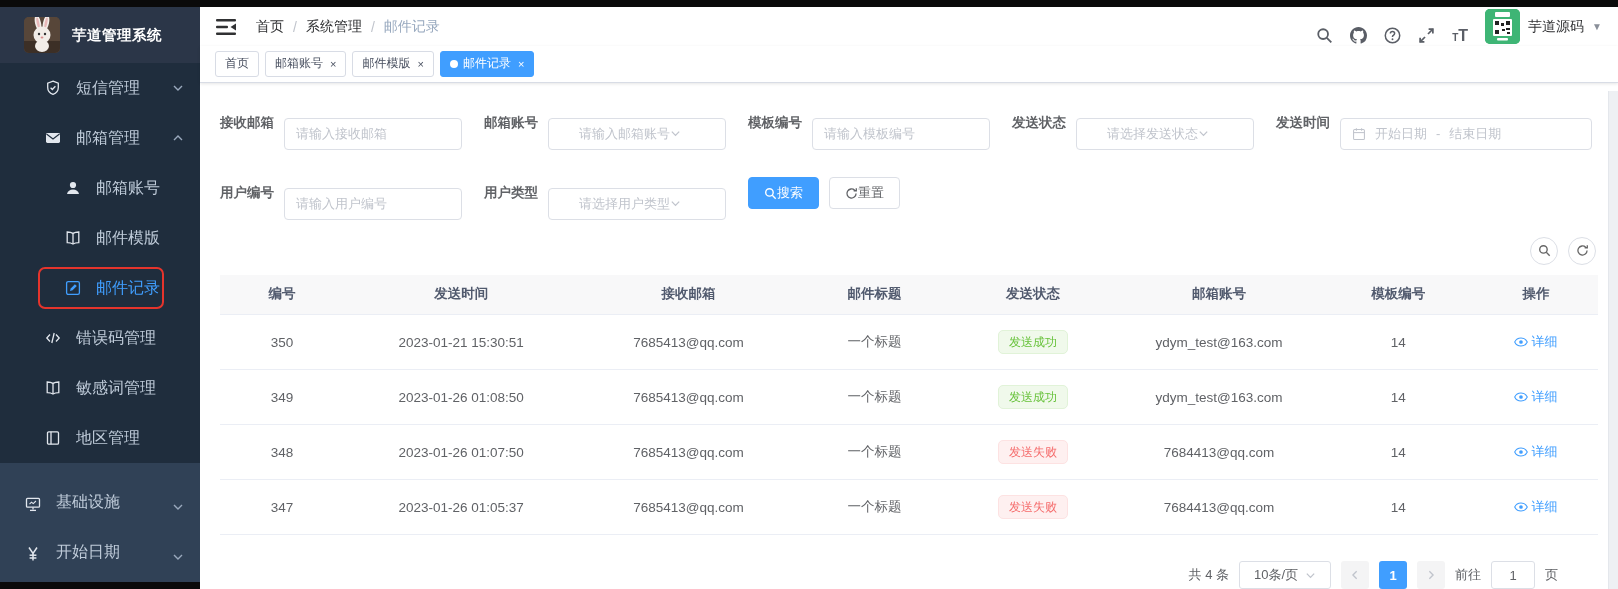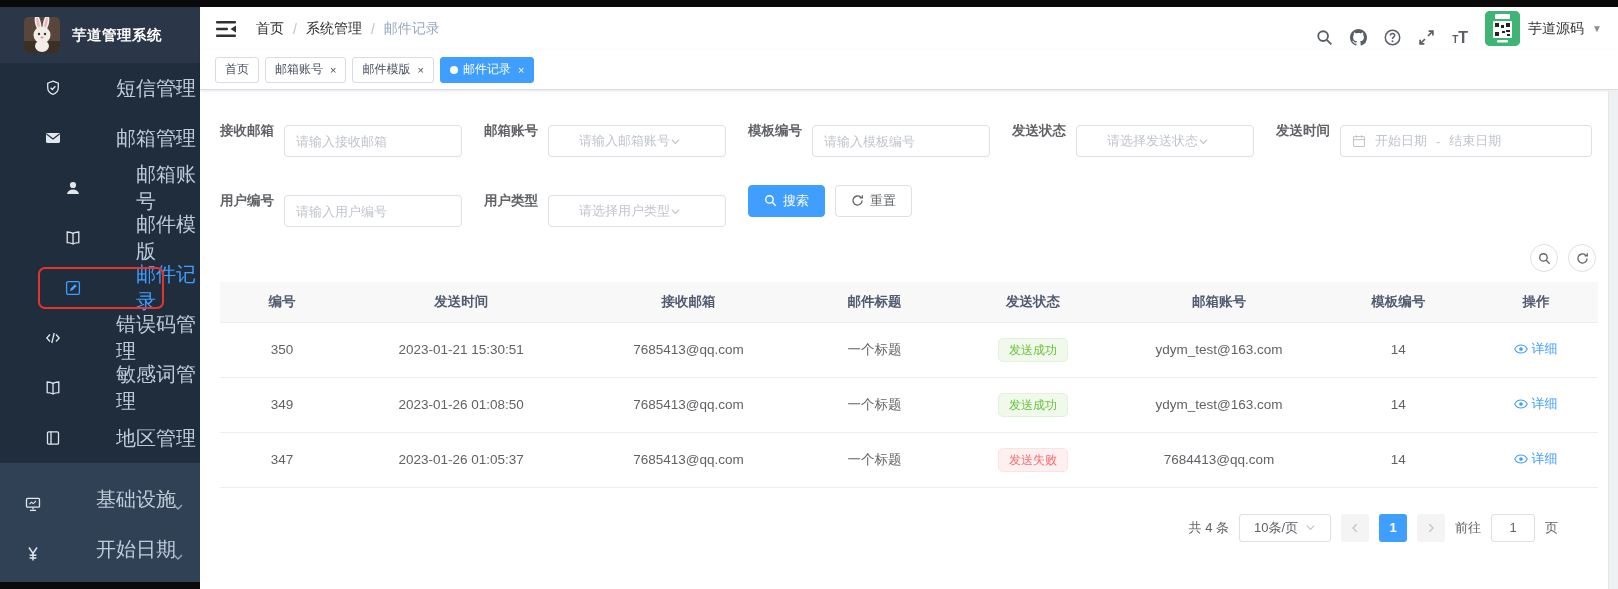--- a/index.html
+++ b/index.html
@@ -7,21 +7,21 @@
   body { font-family:"Liberation Sans","DejaVu Sans",sans-serif; background:#fff; }
   .top-strip { height:7px; background:#0a0a0a; }
   .app { display:flex; height:582px; }
 
   
   .sidebar { width:200px; background:#304156; flex-shrink:0; position:relative; overflow:hidden; }
   .logo-row { height:56px; background:#2b3648; display:flex; align-items:center; padding-left:24px; gap:12px; }
   .logo-avatar { width:36px; height:36px; border-radius:5px; overflow:hidden; flex-shrink:0; background:#574639; }
   .logo-title { color:#fff; font-weight:bold; font-size:14.5px; letter-spacing:.5px; }
   .submenu-block { background:#1f2d3d; }
-  .menu-item { height:50px; display:flex; align-items:center; color:#bfcbd9; font-size:20px; position:relative; cursor:pointer;gap:40px; }
+  .menu-item { height:50px; display:flex; align-items:center; color:#bfcbd9; font-size:16px; position:relative; cursor:pointer; }
   .menu-item.lvl0 { padding-left:24px;align-items:flex-end; }
   .menu-item.lvl1 { padding-left:44px; }
   .menu-item.lvl2 { padding-left:64px; }
   .mi-icon { width:18px; height:18px; margin-right:14px; display:inline-flex; align-items:center; justify-content:center; color:#e2e7ee; flex-shrink:0; }
   .mi-icon svg { width:16px; height:16px; }
   .menu-item.active { color:#409eff; }
   .menu-item.active .mi-icon { color:#409eff; }
   .mi-chevron { position:absolute; right:16px; color:#9aa9bd; display:flex; }
   .mi-chevron svg { width:12px; height:12px; }
   .red-box { position:absolute; left:38px; top:4px; width:126px; height:42px; border:2px solid #e5342c; border-radius:7px; pointer-events:none; }
@@ -58,21 +58,21 @@
   .f-label { font-size:13.5px; font-weight:bold; color:#606266; margin-right:10px; white-space:nowrap; }
   .ctrl { height:32px; border:1px solid #dcdfe6; border-radius:4px; background:#fff; display:flex; align-items:center; padding:0 11px; font-size:13px; color:#c0c4cc;margin-top:21px; }
   .ctrl input { border:none; outline:none; width:100%; font-size:13px; color:#606266; font-family:inherit; }
   .ctrl input::placeholder { color:#c0c4cc; }
   .ctrl.w-input { width:178px; }
   .ctrl.w-select { width:178px; justify-content:flex-start; cursor:pointer;padding-left:30px; }
   .sel-chevron { color:#c0c4cc; display:flex; } .sel-chevron svg { width:11px; height:11px; }
   .ctrl.daterange { width:252px; gap:9px; cursor:pointer; }
   .cal-icon { color:#c0c4cc; display:flex; } .cal-icon svg { width:14px; height:14px; }
   .dr-text { color:#c0c4cc; }
-  .btn { height:32px; border-radius:4px; font-size:13px; padding:0 15px; display:inline-flex; align-items:center; gap:6px; cursor:pointer; }
+  .btn { height:32px; border-radius:4px; font-size:13px; padding:0 15px; display:inline-flex; align-items:center; cursor:pointer; }
   .btn svg { width:13px; height:13px; }
   .btn-primary { background:#409eff; border:1px solid #409eff; color:#fff; }
   .btn-plain { background:#fff; border:1px solid #dcdfe6; color:#606266; margin-left:10px; }
 
   .toolbar { display:flex; justify-content:flex-end; gap:10px; margin:6px 2px 10px 0; }
   .icon-circle { width:28px; height:28px; border-radius:50%; border:1px solid #dcdfe6; background:#fff; color:#666; display:flex; align-items:center; justify-content:center; cursor:pointer; }
   .icon-circle svg { width:13px; height:13px; }
 
   table.grid { width:100%; border-collapse:collapse; table-layout:fixed; }
   .grid th { background:#f8f8f9; color:#515a6e; font-size:13.5px; font-weight:bold; height:40px; text-align:center; border-bottom:1px solid #ebeef5; }
@@ -482,20 +482,36 @@
               <td>14</td>
               <td><span class="link-detail">
                   <svg viewBox="0 0 16 16">
                     <path d="M8 3.4C4.6 3.4 1.9 5.6.8 8c1.1 2.4 3.8 4.6 7.2 4.6S14.1 10.4 15.2 8C14.1 5.6 11.4 3.4 8 3.4z" fill="none" stroke="currentColor" stroke-width="1.2"></path>
                     <circle cx="8" cy="8" r="2.1" fill="currentColor"></circle>
                   </svg>
                   <span>详细</span>
                 </span></td>
             </tr>
             <tr>
+              <td>348</td>
+              <td>2023-01-26 01:07:50</td>
+              <td>7685413@qq.com</td>
+              <td>一个标题</td>
+              <td><span class="badge fail">发送失败</span></td>
+              <td>7684413@qq.com</td>
+              <td>14</td>
+              <td><span class="link-detail">
+                  <svg viewBox="0 0 16 16">
+                    <path d="M8 3.4C4.6 3.4 1.9 5.6.8 8c1.1 2.4 3.8 4.6 7.2 4.6S14.1 10.4 15.2 8C14.1 5.6 11.4 3.4 8 3.4z" fill="none" stroke="currentColor" stroke-width="1.2"></path>
+                    <circle cx="8" cy="8" r="2.1" fill="currentColor"></circle>
+                  </svg>
+                  <span>详细</span>
+                </span></td>
+            </tr>
+            <tr>
               <td>347</td>
               <td>2023-01-26 01:05:37</td>
               <td>7685413@qq.com</td>
               <td>一个标题</td>
               <td><span class="badge fail">发送失败</span></td>
               <td>7684413@qq.com</td>
               <td>14</td>
               <td><span class="link-detail">
                   <svg viewBox="0 0 16 16">
                     <path d="M8 3.4C4.6 3.4 1.9 5.6.8 8c1.1 2.4 3.8 4.6 7.2 4.6S14.1 10.4 15.2 8C14.1 5.6 11.4 3.4 8 3.4z" fill="none" stroke="currentColor" stroke-width="1.2"></path>

